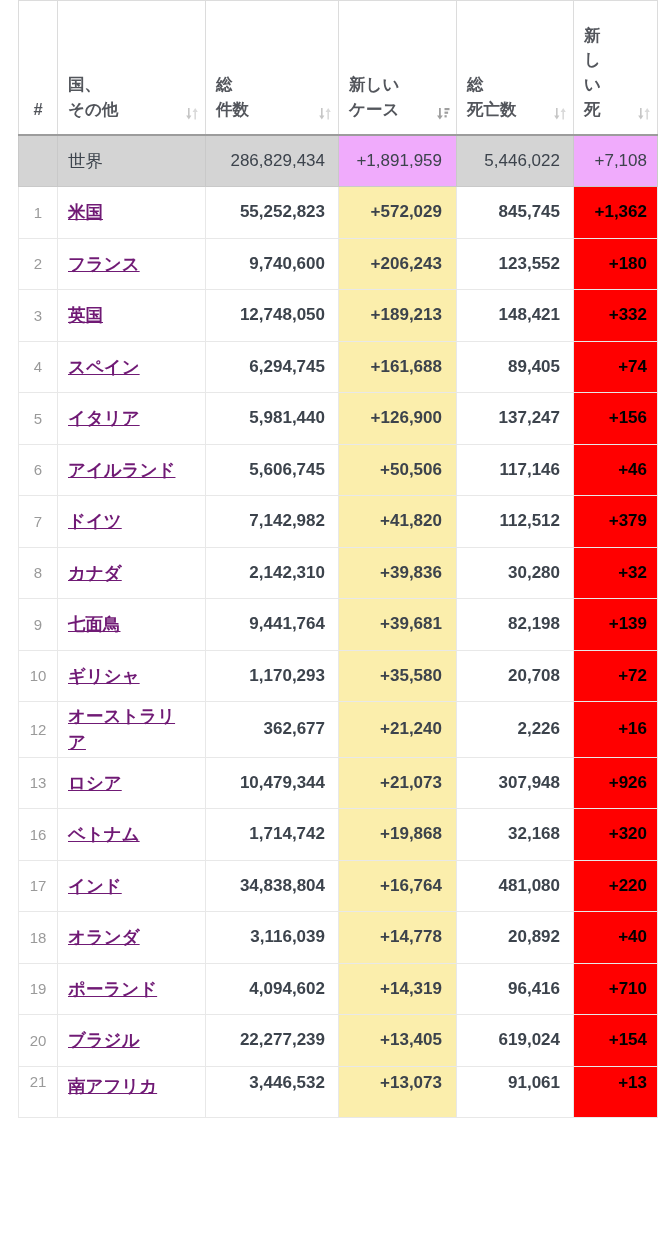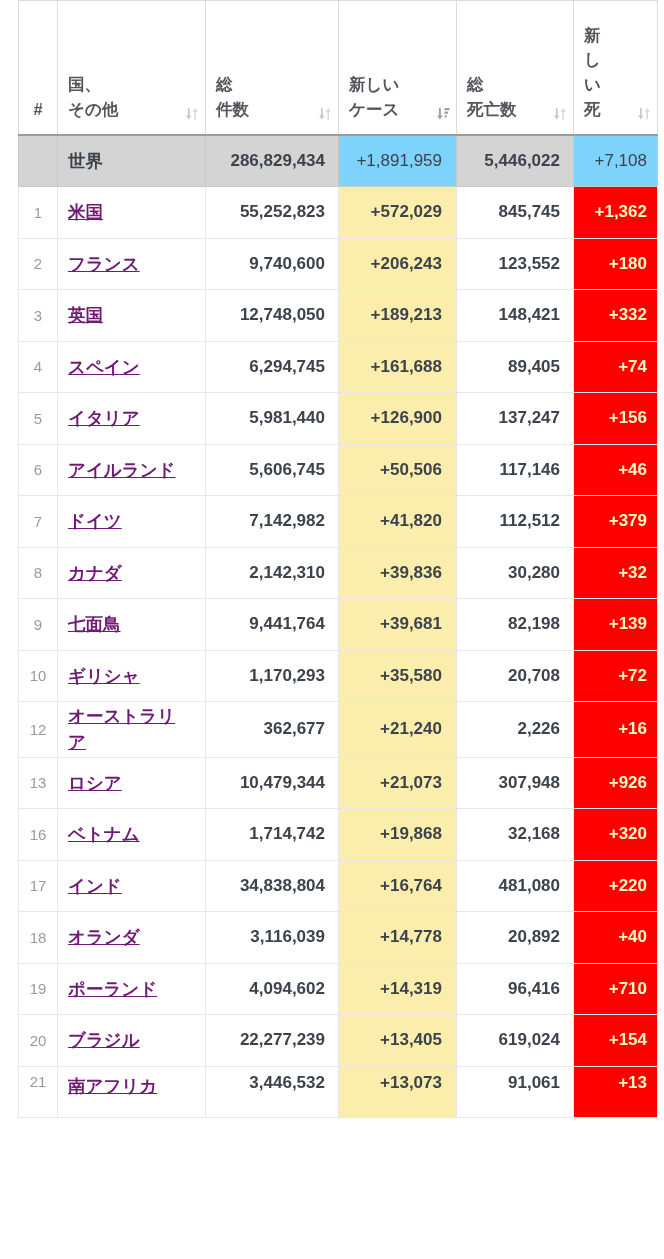--- a/index.html
+++ b/index.html
@@ -37,21 +37,21 @@
     border: 1px solid #e8e8e8;
     vertical-align: middle;
     font-size: 17px;
     color: #3c434c;
   }
   tbody tr { height: 51.5px; }
   tr.world { height: 52px; }
   tr.world td {
     background: #d4d4d4;
     border-color: #c9c9c9;
-    font-weight: 700;
+    font-weight: 400;
   }
   .c-rank {
     color: #9a9a9a;
     font-size: 15px;
     font-weight: 400;
     text-align: center;
   }
   .c-country {
     padding-left: 10px;
     padding-right: 16px;
@@ -66,26 +66,26 @@
     cursor: pointer;
   }
   .c-num {
     text-align: right;
     font-weight: 600;
     padding-right: 13px;
   }
   .c-new  { background: #FBEEAC; padding-right: 14px; }
   .c-newdeaths {
     background: #FF0000;
-    color: #fef9c3;
+    color: #000000;
     padding-right: 10px;
   }
   .c-newdeaths.empty { background: #ffffff; }
   tr.world .c-new, tr.world .c-newdeaths {
-    background: #7dd3fc;
+    background: #f0abfc;
     color: #3c434c;
     font-weight: 500;
   }
   tr.partial td { vertical-align: top; padding-top: 6px; }
 </style>
 </head>
 <body>
 
 <table class="covid">
   <colgroup>

